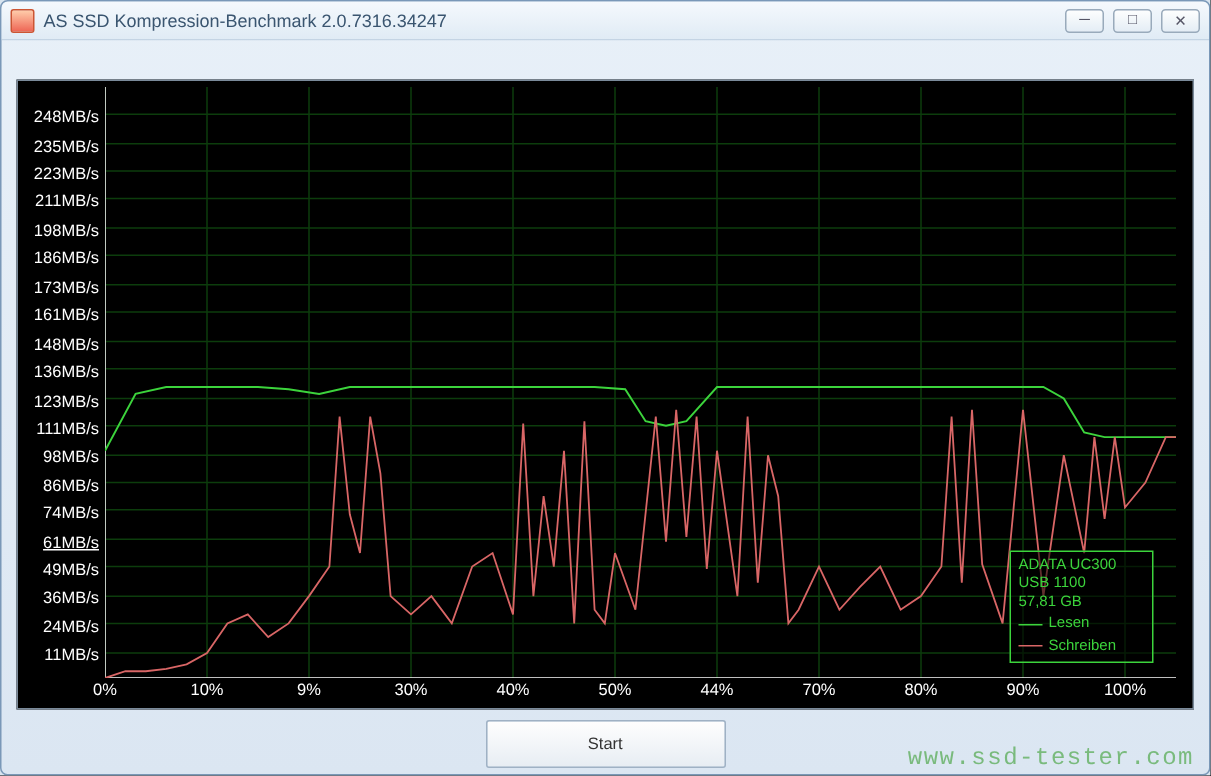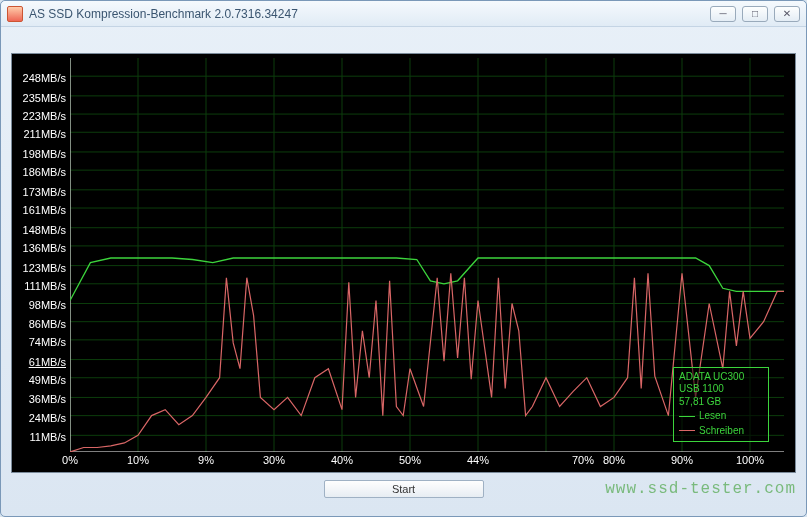--- a/index.html
+++ b/index.html
@@ -19,23 +19,23 @@
   .x-labels { position:absolute; left:58px; bottom:2px; width:714px; height:16px; color:#fff; font-size:11px;}
   .x-label { position:absolute; transform:translateX(-50%);}
   .grid line { stroke:#0c3d0c; stroke-width:1;}
   .axis line { stroke:#fff; stroke-width:1;}
   .series-read { stroke:#3cd43c; stroke-width:1.3; fill:none;}
   .series-write { stroke:#d96666; stroke-width:1.2; fill:none;}
   .legend-box { position:absolute; right:26px; bottom:30px; width:96px; border:1px solid #3cd43c; background:rgba(0,0,0,0.55); padding:3px 5px 4px 5px; font-size:10px; color:#3cd43c; line-height:1.25;}
   .legend-row { display:flex; align-items:center; gap:4px; margin-top:2px;}
   .legend-swatch { width:16px; height:0; border-top:1.5px solid; }
   .btn-row { position:absolute; left:0; right:0; bottom:6px; height:30px; display:flex; justify-content:center; gap:20px;}
-  .btn { width:160px; height:18px; border:1px solid #9fb1c4; border-radius:2px; background:linear-gradient(#fefefe,#e7edf3); font-size:11px; color:#333; cursor:pointer;}
+  .btn { width:160px; height:32px; border:1px solid #9fb1c4; border-radius:2px; background:linear-gradient(#fefefe,#e7edf3); font-size:11px; color:#333; cursor:pointer;}
   .btn.disabled { color:#9a9a9a; background:linear-gradient(#f2f4f6,#e5e9ed); cursor:default;}
-  .watermark { position:absolute; right:10px; bottom:18px; color:#69b369; font-family:"Courier New",monospace; font-size:16px; letter-spacing:1px; opacity:.85;}
+  .watermark { position:absolute; right:10px; bottom:2px; color:#69b369; font-family:"Courier New",monospace; font-size:16px; letter-spacing:1px; opacity:.85;}
 </style>
 </head>
 <body>
 
 <div class="window">
   <div class="titlebar">
     <div class="app-icon"></div>
     <div class="title">AS SSD Kompression-Benchmark 2.0.7316.34247</div>
     <div class="win-btns">
       <div class="win-btn">─</div>
@@ -109,21 +109,21 @@
       <path id="series-write" class="series-write" d="M0.0 394.0 L13.6 389.5 L27.2 389.5 L40.8 387.9 L54.4 384.9 L68.0 377.3 L81.6 357.6 L95.2 351.6 L108.8 366.7 L122.4 357.6 L136.0 339.4 L149.6 319.7 L156.4 219.7 L163.2 284.9 L170.0 310.7 L176.8 219.7 L183.6 257.6 L190.4 339.4 L204.0 351.6 L217.6 339.4 L231.2 357.6 L244.8 319.7 L258.4 310.7 L272.0 351.6 L278.8 224.3 L285.6 339.4 L292.4 272.8 L299.2 319.7 L306.0 242.5 L312.8 357.6 L319.6 222.8 L326.4 348.5 L333.2 357.6 L340.0 310.7 L353.6 348.5 L367.2 219.7 L374.0 303.1 L380.8 215.2 L387.6 300.0 L394.4 219.7 L401.2 321.3 L408.0 242.5 L421.6 339.4 L428.4 219.7 L435.2 330.4 L442.0 245.5 L448.8 272.8 L455.6 357.6 L462.4 348.5 L476.0 319.7 L489.6 348.5 L503.2 333.4 L516.8 319.7 L530.4 348.5 L544.0 339.4 L557.6 319.7 L564.4 219.7 L571.2 330.4 L578.0 215.2 L584.8 318.2 L598.4 357.6 L612.0 215.2 L625.6 339.4 L639.2 245.5 L652.8 310.7 L659.6 233.4 L666.4 287.9 L673.2 233.4 L680.0 280.3 L693.6 263.7 L707.2 233.4 L714.0 233.4 "></path>
     </svg>
     <div class="x-labels" id="x-labels">
         <div class="x-label" style="left: 0px;">0%</div>
         <div class="x-label" style="left: 68px;">10%</div>
         <div class="x-label" style="left: 136px;">9%</div>
         <div class="x-label" style="left: 204px;">30%</div>
         <div class="x-label" style="left: 272px;">40%</div>
         <div class="x-label" style="left: 340px;">50%</div>
         <div class="x-label" style="left: 408px;">44%</div>
-        <div class="x-label" style="left: 476px; margin-left: 37px;">70%</div>
+        <div class="x-label" style="left: 476px;">70%</div>
         <div class="x-label" style="left: 544px;">80%</div>
         <div class="x-label" style="left: 612px;">90%</div>
         <div class="x-label" style="left: 680px;">100%</div>
       </div>
 
     <div class="legend-box">
       <div>ADATA UC300 USB 1100</div>
       <div>57,81 GB</div>
       <div class="legend-row">
         <span class="legend-swatch" style="border-color:#3cd43c"></span>

